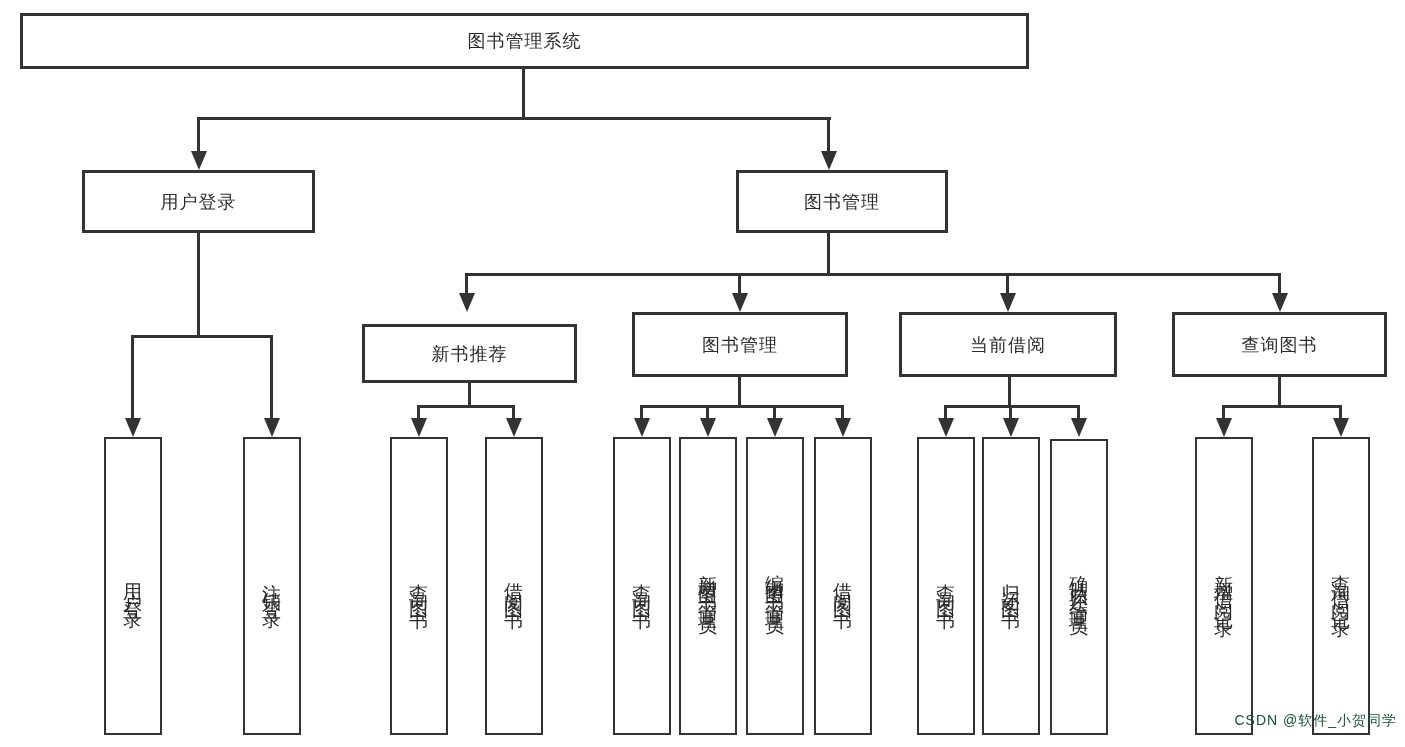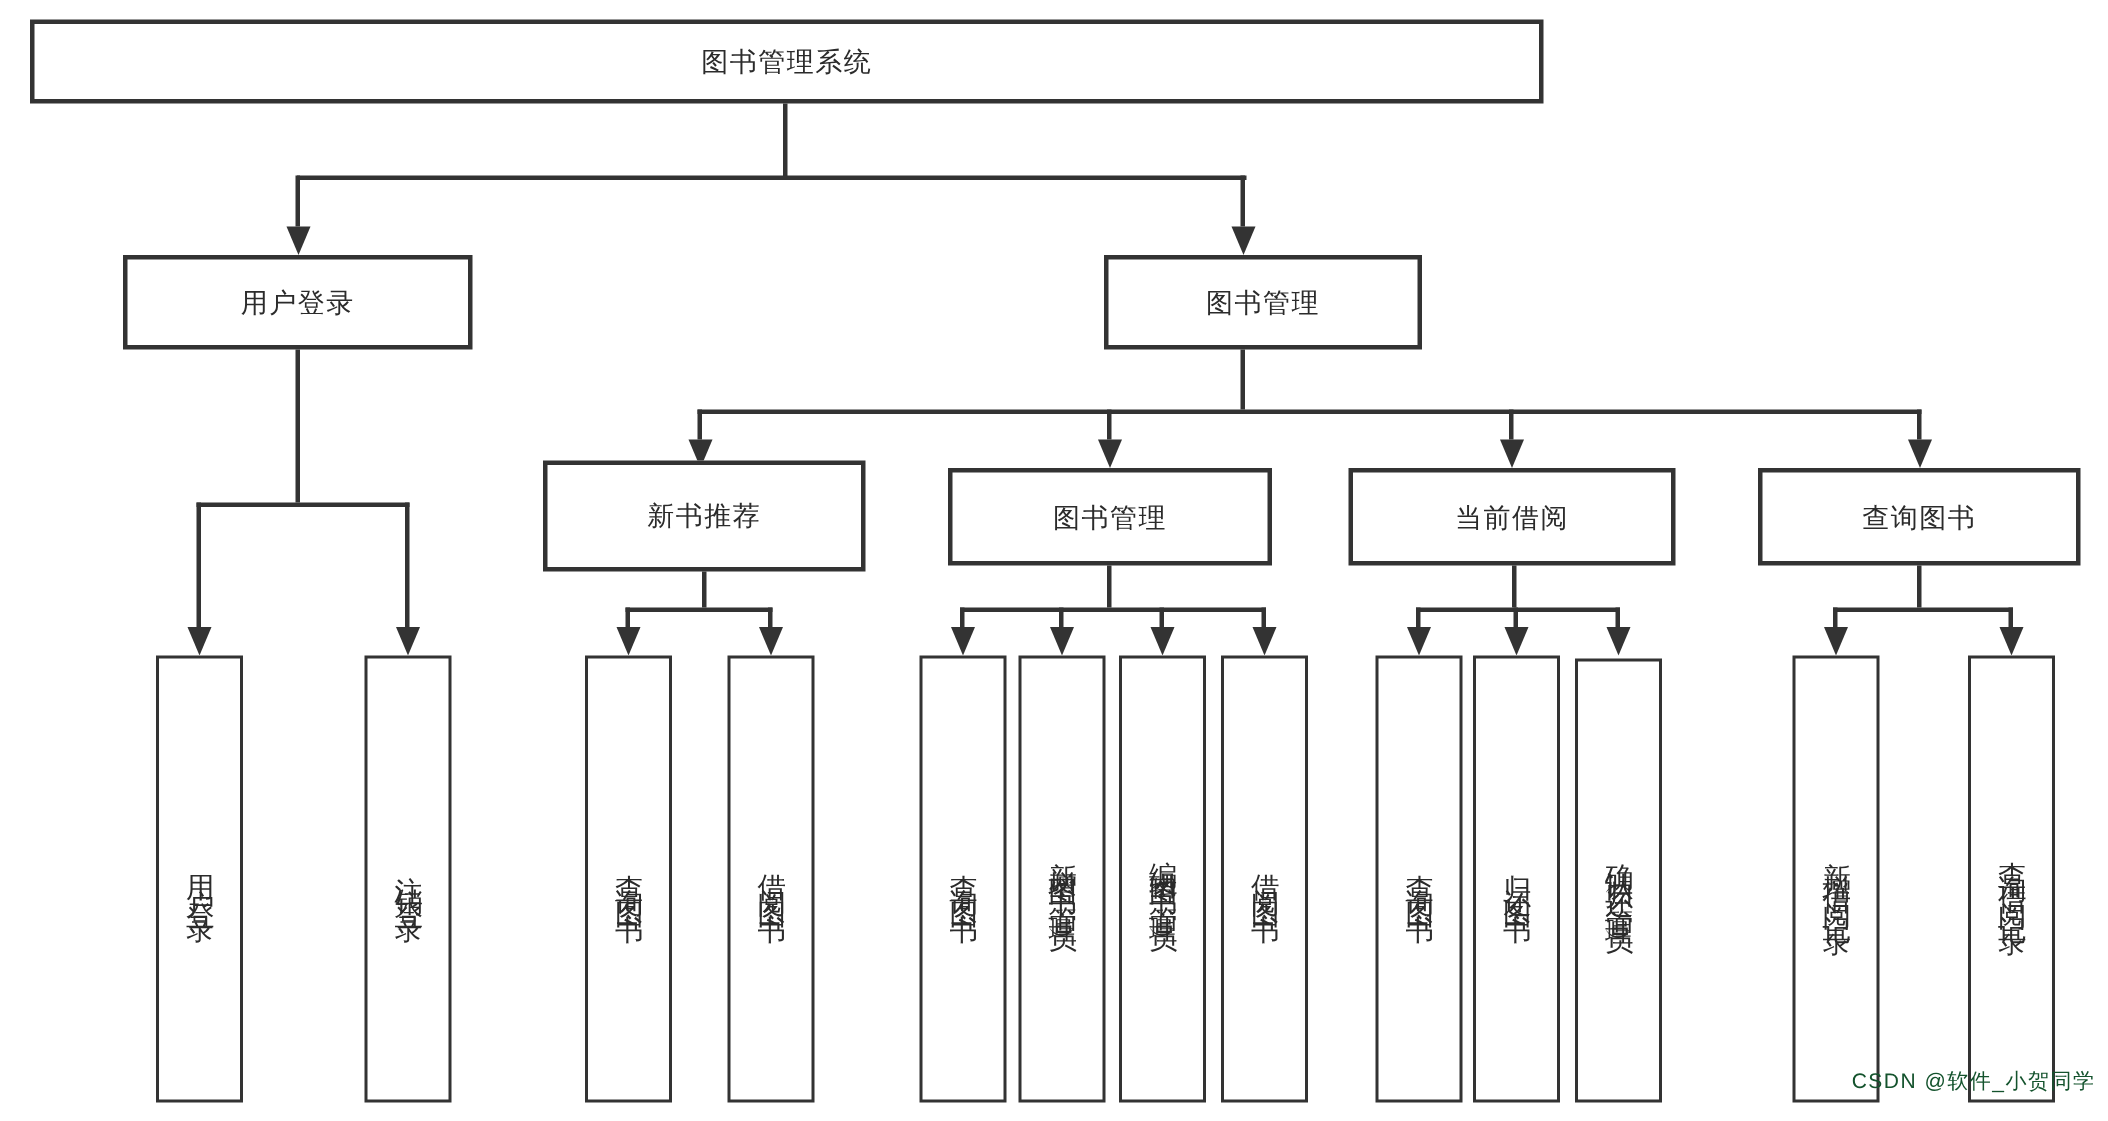--- a/index.html
+++ b/index.html
@@ -97,21 +97,21 @@
   <div class="arrow" style="left:131px;top:335px;height:83px"></div>
   <div class="arrow" style="left:270px;top:335px;height:83px"></div>
 
   <div class="vline" style="left:827px;top:231px;height:42px"></div>
   <div class="hline" style="left:465px;top:273px;width:816px"></div>
   <div class="arrow" style="left:465px;top:273px;height:20px"></div>
   <div class="arrow" style="left:738px;top:273px;height:20px"></div>
   <div class="arrow" style="left:1006px;top:273px;height:20px"></div>
   <div class="arrow" style="left:1278px;top:273px;height:20px"></div>
 
-  <div class="node" style="left:362px;top:307px;width:215px;height:74px">
+  <div class="node" style="left:362px;top:324px;width:215px;height:59px">
     <span class="hlabel">新书推荐</span>
   </div>
   <div class="node" style="left:632px;top:312px;width:216px;height:65px">
     <span class="hlabel">图书管理</span>
   </div>
   <div class="node" style="left:899px;top:312px;width:218px;height:65px">
     <span class="hlabel">当前借阅</span>
   </div>
   <div class="node" style="left:1172px;top:312px;width:215px;height:65px">
     <span class="hlabel">查询图书</span>

